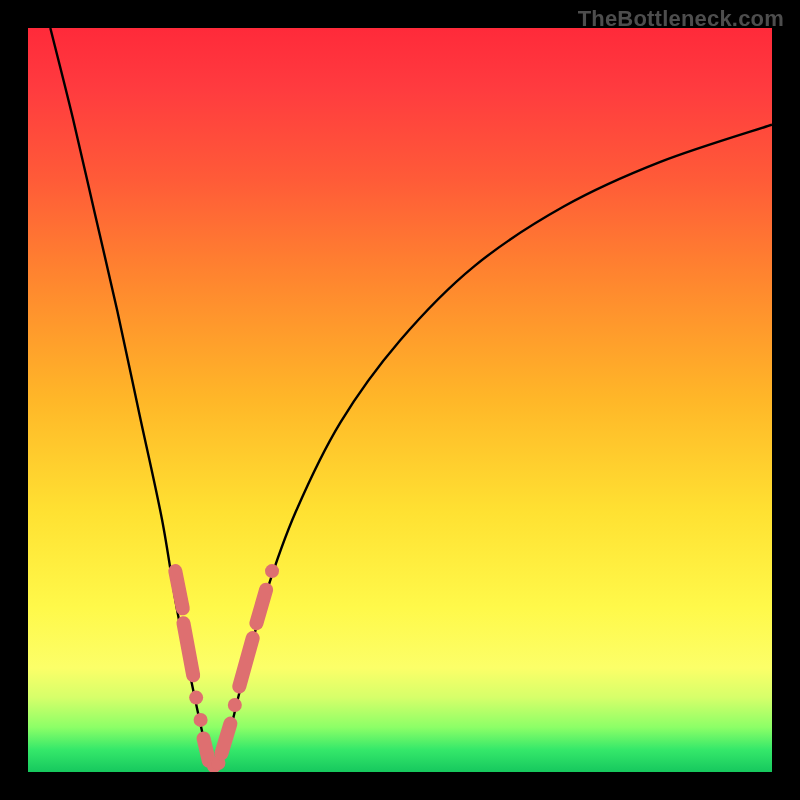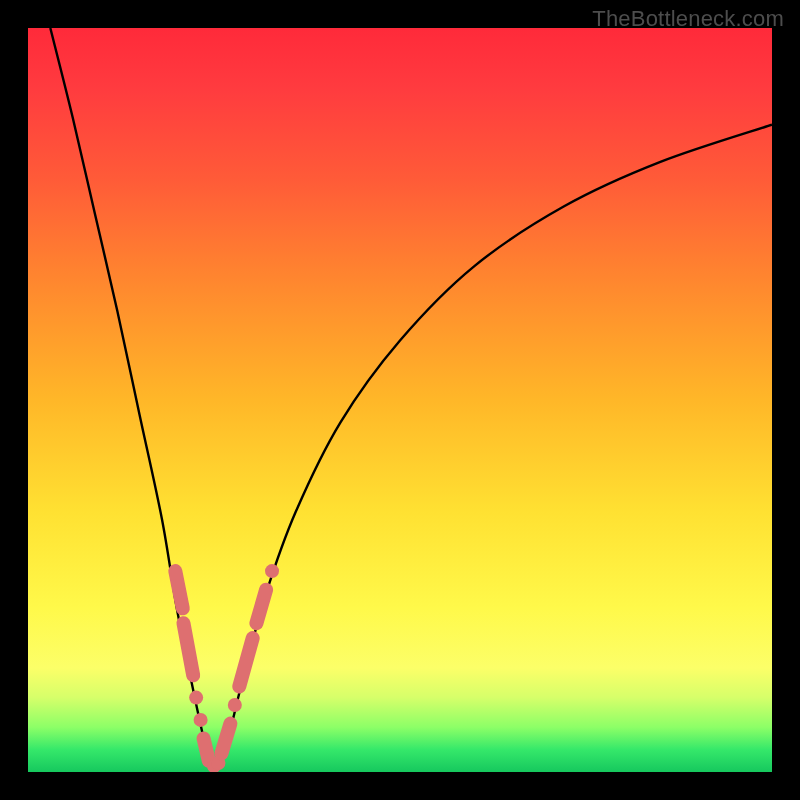--- a/index.html
+++ b/index.html
@@ -38,21 +38,21 @@
       #35e86a 97%,
       #16c85e 100%
     );
   }
   .watermark {
     position: absolute;
     top: 6px;
     right: 16px;
     color: #4d4d4d;
     font-size: 22px;
-    font-weight: 400;
+    font-weight: 700;
     letter-spacing: 0.2px;
     pointer-events: none;
     user-select: none;
   }
   svg.curve {
     position: absolute;
     left: 0; top: 0;
     width: 744px; height: 744px;
     pointer-events: none;
   }

